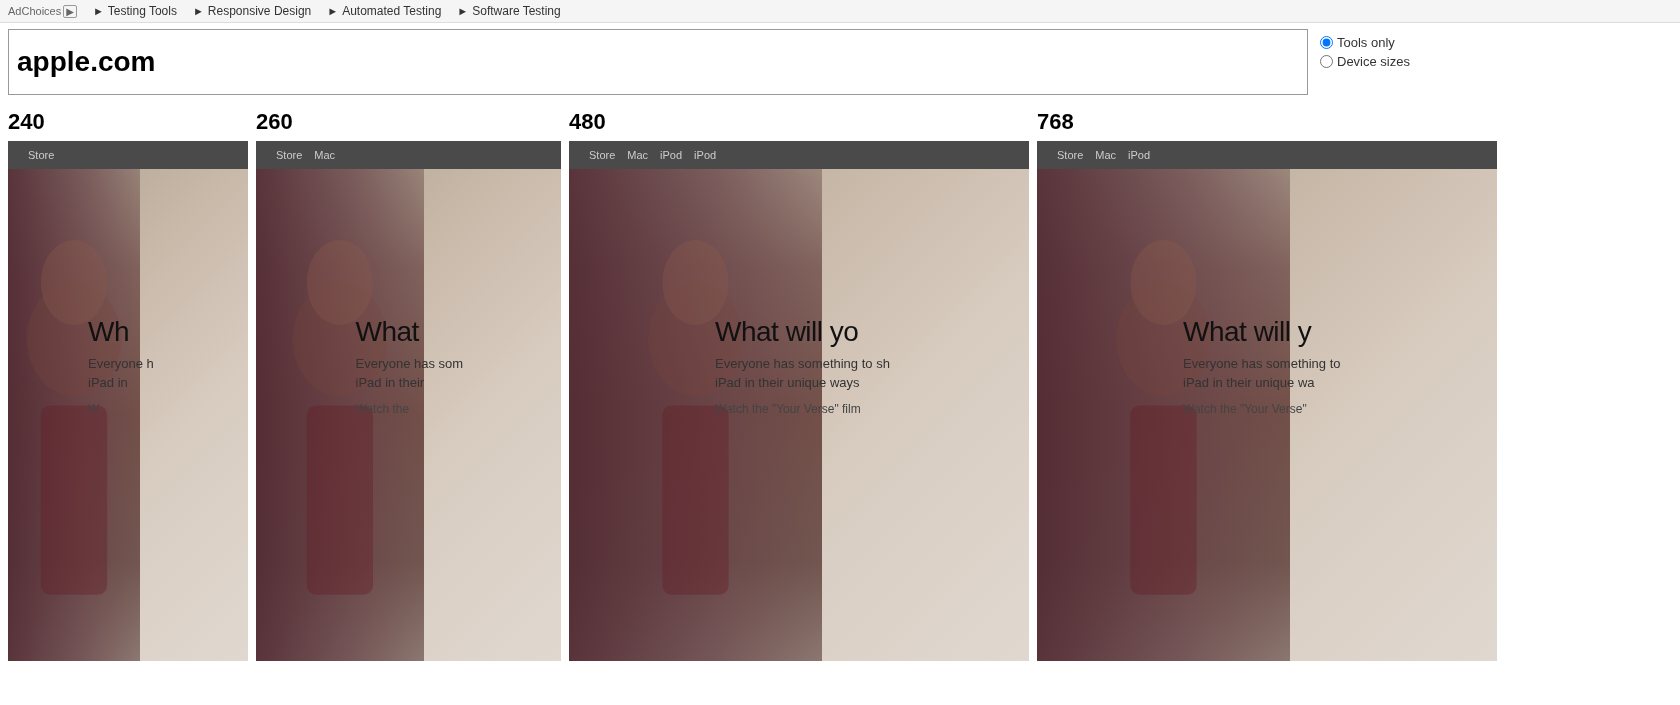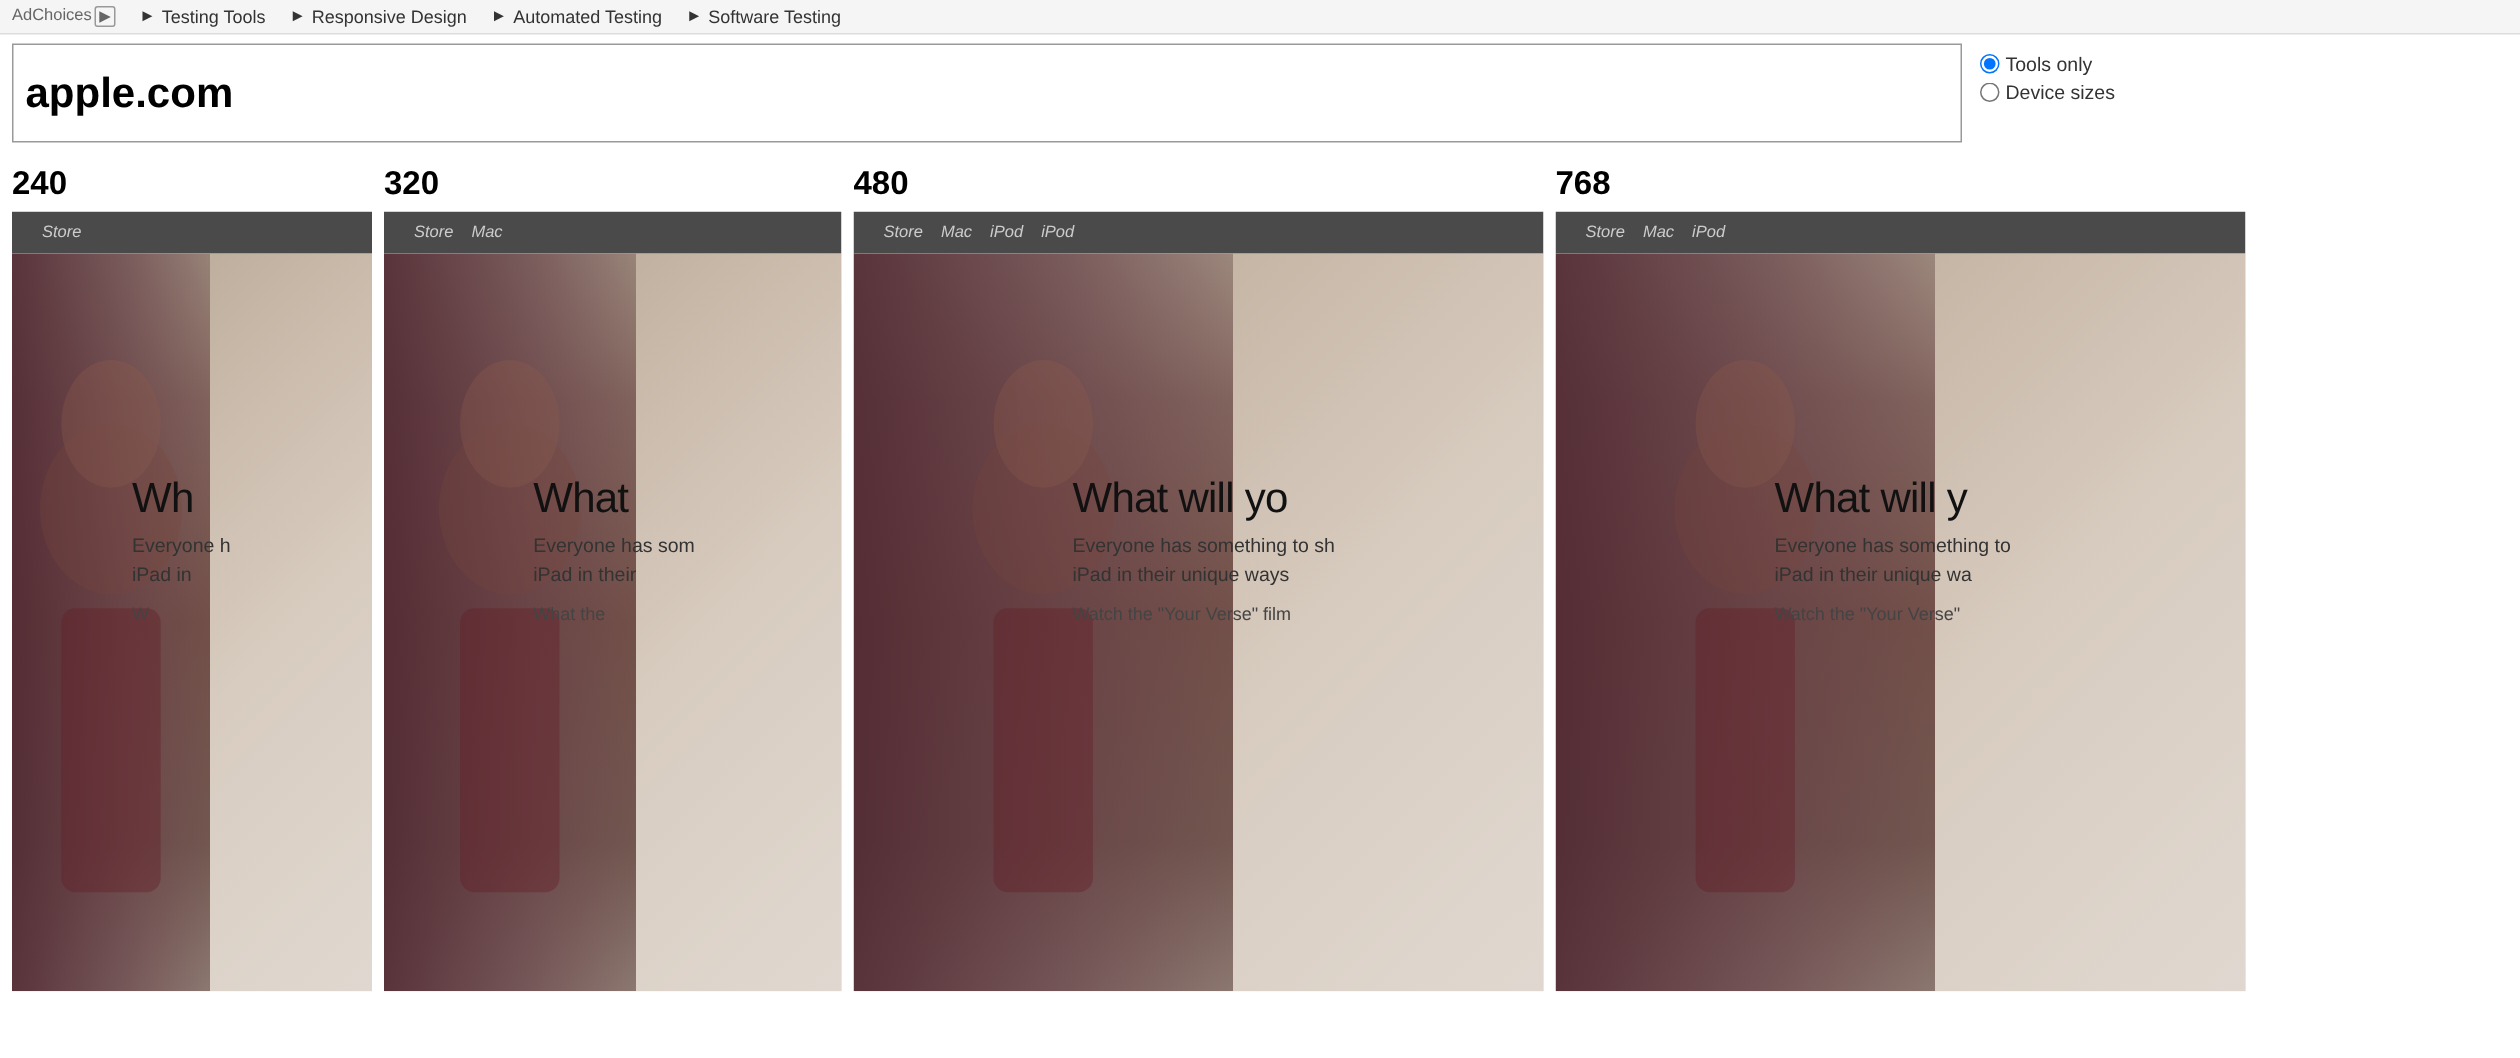--- a/index.html
+++ b/index.html
@@ -103,21 +103,20 @@
     }
     .apple-logo {
       color: #fff;
       font-size: 14px;
       font-weight: bold;
     }
     .apple-nav-item {
       color: #ccc;
       font-size: 11px;
       white-space: nowrap;
-      font-style: italic;
     }
     .apple-hero {
       position: relative;
       width: 100%;
       height: calc(100% - 28px);
       overflow: hidden;
       background: linear-gradient(135deg, #b0a090 0%, #c8b8a8 30%, #d8ccc0 60%, #e0d8d0 100%);
     }
     
     .person-overlay {
@@ -233,41 +232,41 @@
             <div class="hero-text">
               <div class="hero-title">Wh</div>
               <div class="hero-sub">Everyone h<br>iPad in</div>
               <div class="hero-link">W</div>
             </div>
           </div>
         </div>
       </div>
     </div>
     <div class="preview-col">
-      <div class="preview-label">320</div>
+      <div class="preview-label">260</div>
       <div class="preview-frame" style="width: 305px; height: 520px;">
         <div class="apple-sim">
           <div class="apple-nav-bar">
             <span class="apple-logo"></span>
             <span class="apple-nav-item">Store</span>
             <span class="apple-nav-item">Mac</span>
           </div>
           <div class="apple-hero">
             <div class="face-shape"></div>
             <div class="person-overlay">
     <svg width="100%" height="100%" viewBox="0 0 130 520" xmlns="http://www.w3.org/2000/svg" style="opacity:0.5">
       <ellipse cx="65" cy="180" rx="50" ry="60" fill="rgba(120,70,60,0.6)"></ellipse>
       <ellipse cx="65" cy="120" rx="35" ry="45" fill="rgba(140,90,75,0.7)"></ellipse>
       <rect x="30" y="250" width="70" height="200" rx="10" fill="rgba(100,30,40,0.8)"></rect>
     </svg>
   </div>
             <div class="hero-text">
               <div class="hero-title">What</div>
               <div class="hero-sub">Everyone has som<br>iPad in their</div>
-              <div class="hero-link">What the</div>
+              <div class="hero-link">Watch the</div>
             </div>
           </div>
         </div>
       </div>
     </div>
     <div class="preview-col">
       <div class="preview-label">480</div>
       <div class="preview-frame" style="width: 460px; height: 520px;">
         <div class="apple-sim">
           <div class="apple-nav-bar">

